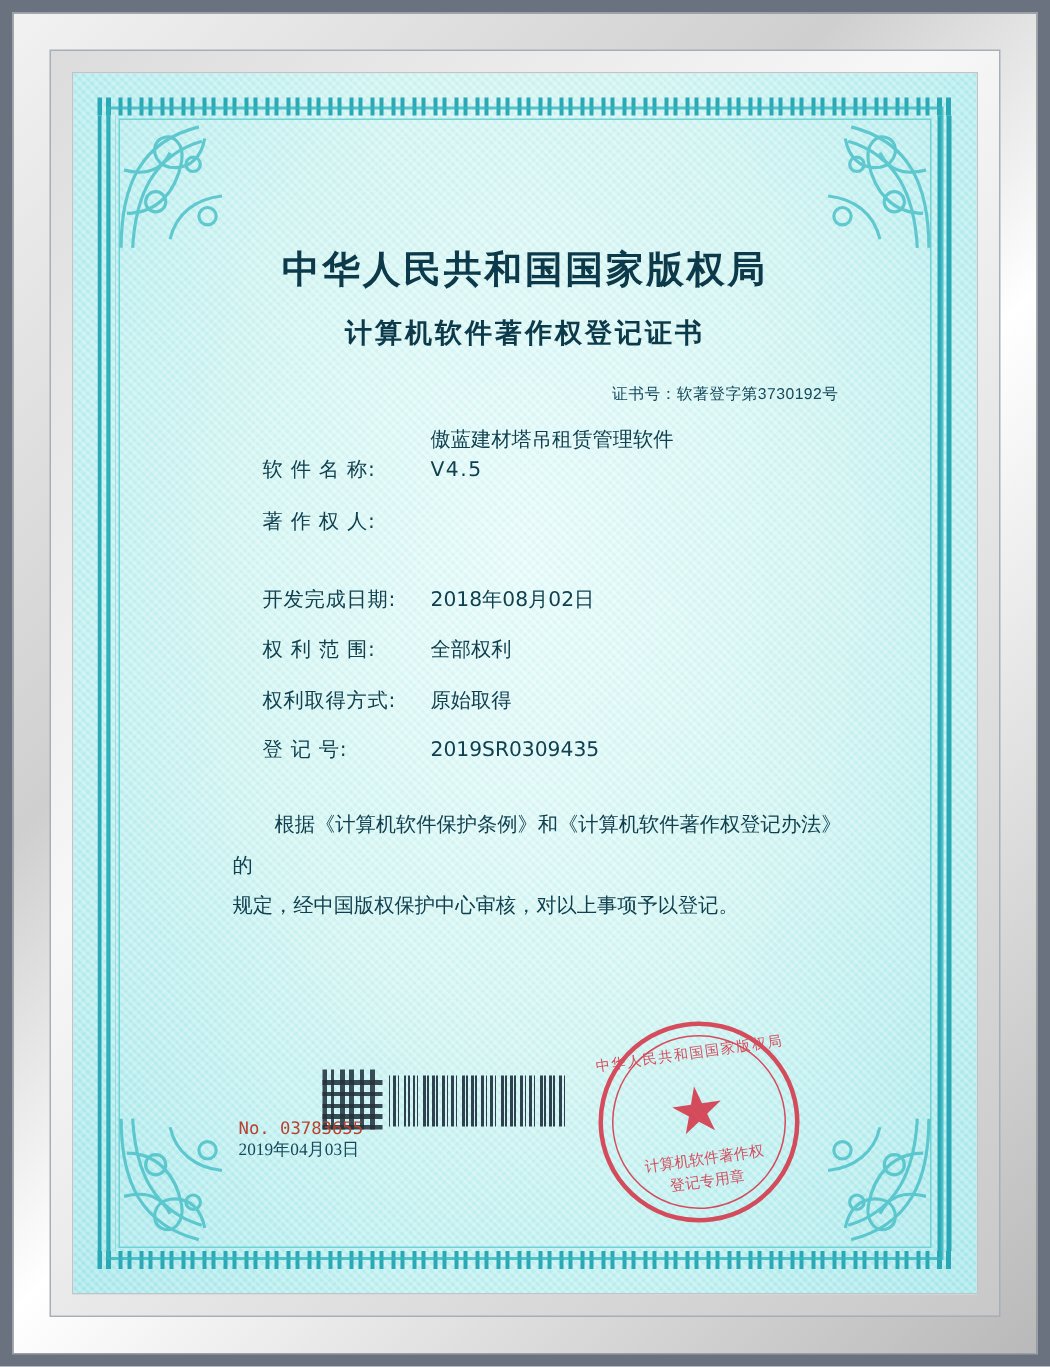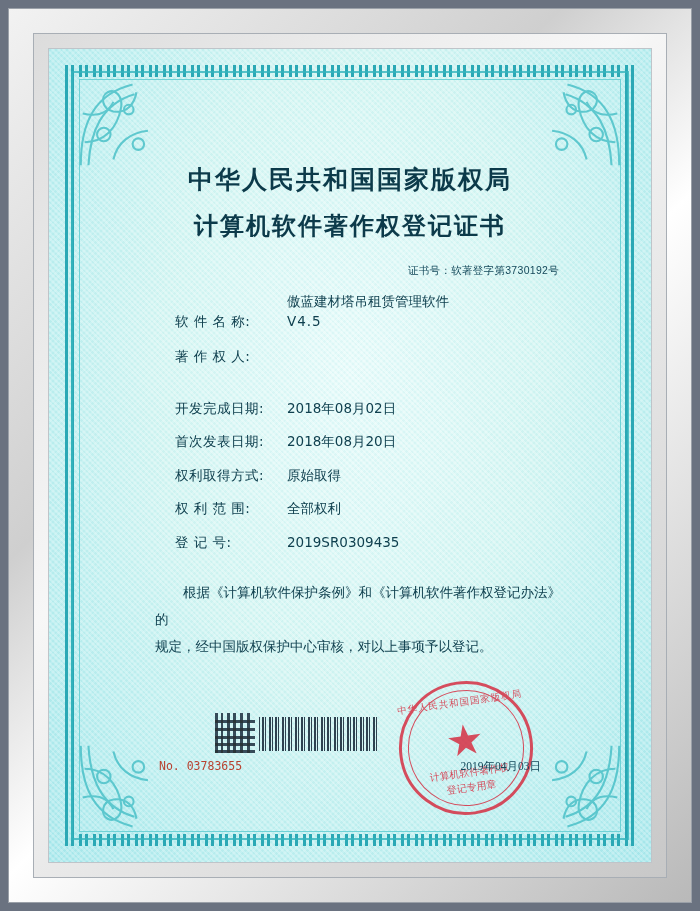--- a/index.html
+++ b/index.html
@@ -117,21 +117,21 @@
     font-weight: bold;
     font-size: 25px;
     letter-spacing: 2px;
     color: #0c3a4a;
     margin-top: 50px;
   }
   .title-2 {
     text-align: center;
     font-family: "DejaVu Serif", serif;
     font-weight: bold;
-    font-size: 24px;
+    font-size: 18px;
     letter-spacing: 2px;
     color: #0c3a4a;
     margin-top: 14px;
   }
 
   .cert-no {
     text-align: right;
     font-size: 10.5px;
     color: #14485a;
     margin-top: 22px;
@@ -247,25 +247,26 @@
   }
   .seal .l1 { top: 82px; }
   .seal .l2 { top: 97px; }
 
   
   .footer {
     position: absolute;
     left: 0; right: 0;
     bottom: 40px;
     display: flex;
-    justify-content: space-between;
+    justify-content: flex-end;
     padding: 0 62px;
     font-size: 11.5px;
     color: #14485a;
     font-family: "DejaVu Sans Mono", monospace;
+    flex-direction: column;
   }
   .footer .no { color: #b8412f; }
   .footer .date { color: #14485a; font-family: Liberation Serif, serif; }
 </style>
 </head>
 <body>
 
 <div class="frame-outer">
   <div class="frame-inner">
     <div class="mat">
@@ -348,33 +349,29 @@
               <div class="lab">著 作 权 人:</div>
             </div>
 
             <div class="gap-a"></div>
 
             <div class="row">
               <div class="lab">开发完成日期:</div>
               <div class="val">2018年08月02日</div>
             </div>
 
+
             <div class="row">
-              <div class="lab">首次发表日期:</div>
-              <div class="val">2018年08月20日</div>
+              <div class="lab">权 利 范 围:</div>
+              <div class="val">全部权利</div>
             </div>
 
             <div class="row">
               <div class="lab">权利取得方式:</div>
               <div class="val">原始取得</div>
-            </div>
-
-            <div class="row">
-              <div class="lab">权 利 范 围:</div>
-              <div class="val">全部权利</div>
             </div>
 
             <div class="row">
               <div class="lab">登 记 号:</div>
               <div class="val">2019SR0309435</div>
             </div>
 
           </div>
 
           <div class="para">

